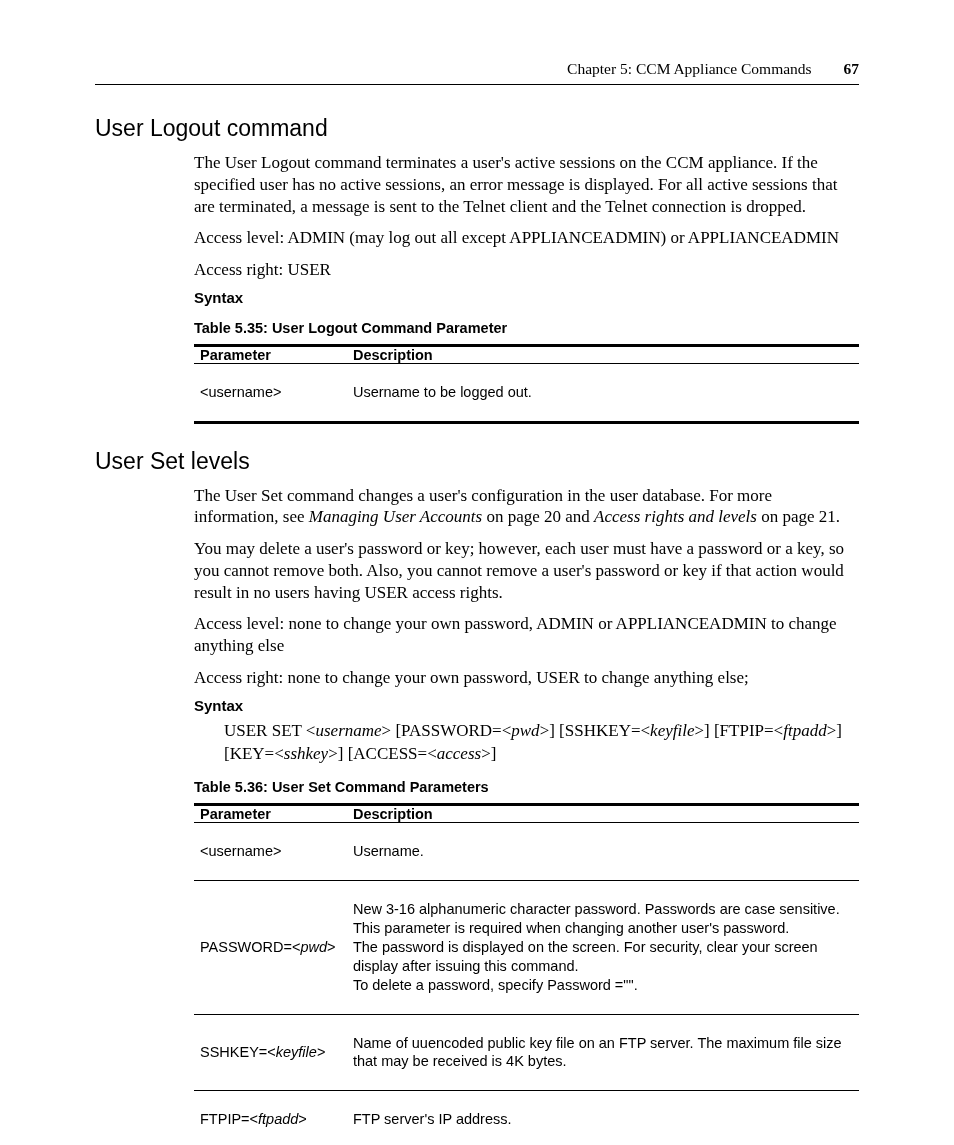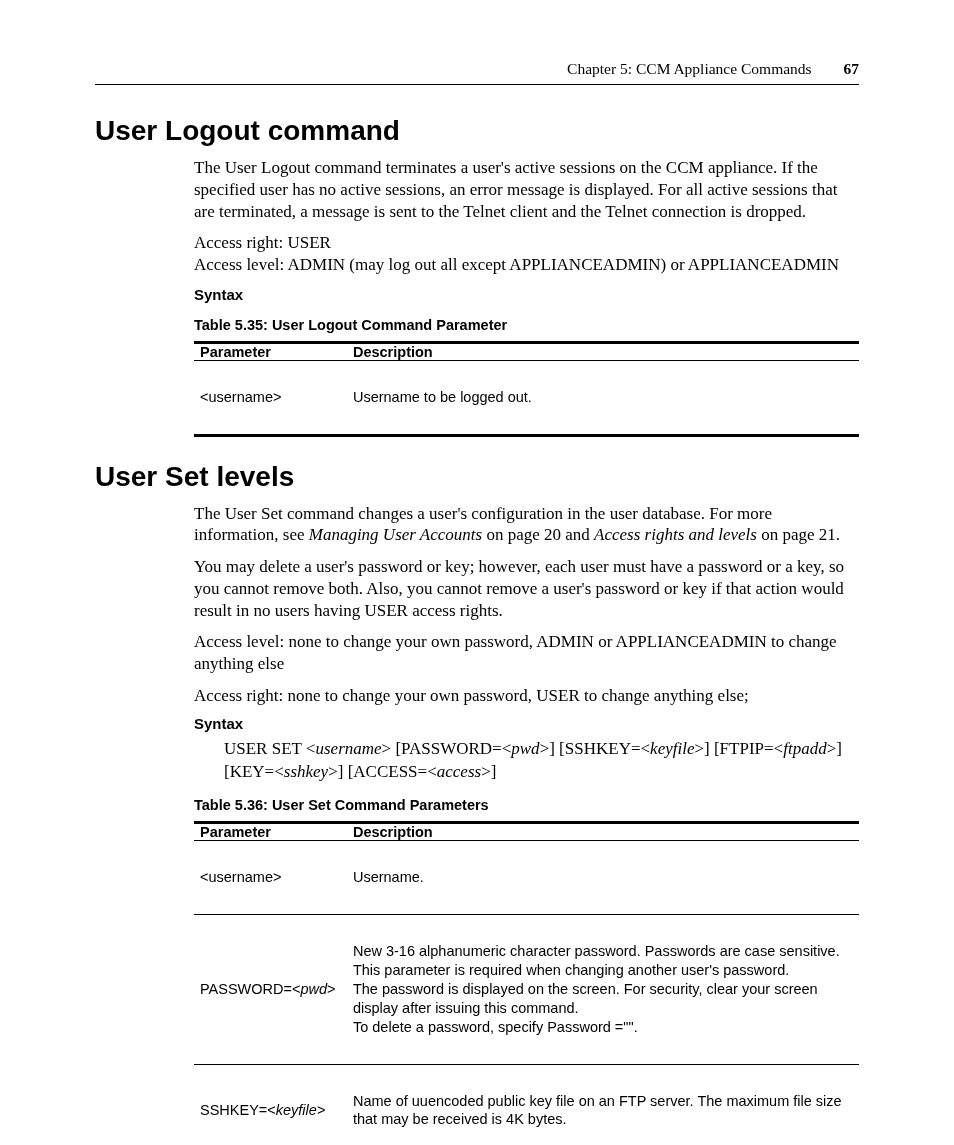--- a/index.html
+++ b/index.html
@@ -23,22 +23,22 @@
     padding-bottom: 6px;
     border-bottom: 1.5px solid #000;
     margin-bottom: 30px;
   }
   .running-header .page-no {
     font-weight: bold;
     margin-left: 28px;
   }
   h2.section {
     font-family: Arial, Helvetica, sans-serif;
-    font-weight: bold;
-    font-size: 28px;
+    font-weight: normal;
+    font-size: 23px;
     margin: 24px 0 10px 0;
   }
   .body-block {
     margin-left: 99px;
   }
   p.para {
     font-size: 17px;
     line-height: 1.28;
     margin: 6px 0 10px 0;
   }
@@ -69,21 +69,21 @@
   table.param-table thead tr {
     border-top: 3px solid #000;
     border-bottom: 1.5px solid #000;
   }
   table.param-table th {
     text-align: left;
     font-weight: bold;
     padding: 0 6px;
   }
   table.param-table td {
-    padding: 27px 6px;
+    padding: 19px 6px;
     vertical-align: middle;
     line-height: 1.3;
   }
   table.param-table tbody tr {
     border-bottom: 1px solid #000;
   }
   table.param-table tbody tr:last-child {
     border-bottom: 3px solid #000;
   }
   .col-param { width: 23%; }
@@ -94,22 +94,22 @@
 <div class="page">
 
   <div class="running-header">
     <span>Chapter 5: CCM Appliance Commands</span>
     <span class="page-no">67</span>
   </div>
 
   <h2 class="section">User Logout command</h2>
   <div class="body-block">
     <p class="para">The User Logout command terminates a user's active sessions on the CCM appliance. If the specified user has no active sessions, an error message is displayed. For all active sessions that are terminated, a message is sent to the Telnet client and the Telnet connection is dropped.</p>
+    <p class="para" style="margin-top:0">Access level: ADMIN (may log out all except APPLIANCEADMIN) or APPLIANCEADMIN</p>
     <p class="para" style="margin-bottom:0">Access right: USER</p>
-    <p class="para" style="margin-top:0">Access level: ADMIN (may log out all except APPLIANCEADMIN) or APPLIANCEADMIN</p>
     <div class="syntax-label">Syntax</div>
     <div class="table-caption">Table 5.35: User Logout Command Parameter</div>
     <table class="param-table">
       <thead>
         <tr>
           <th class="col-param">Parameter</th>
           <th>Description</th>
         </tr>
       </thead>
       <tbody>

